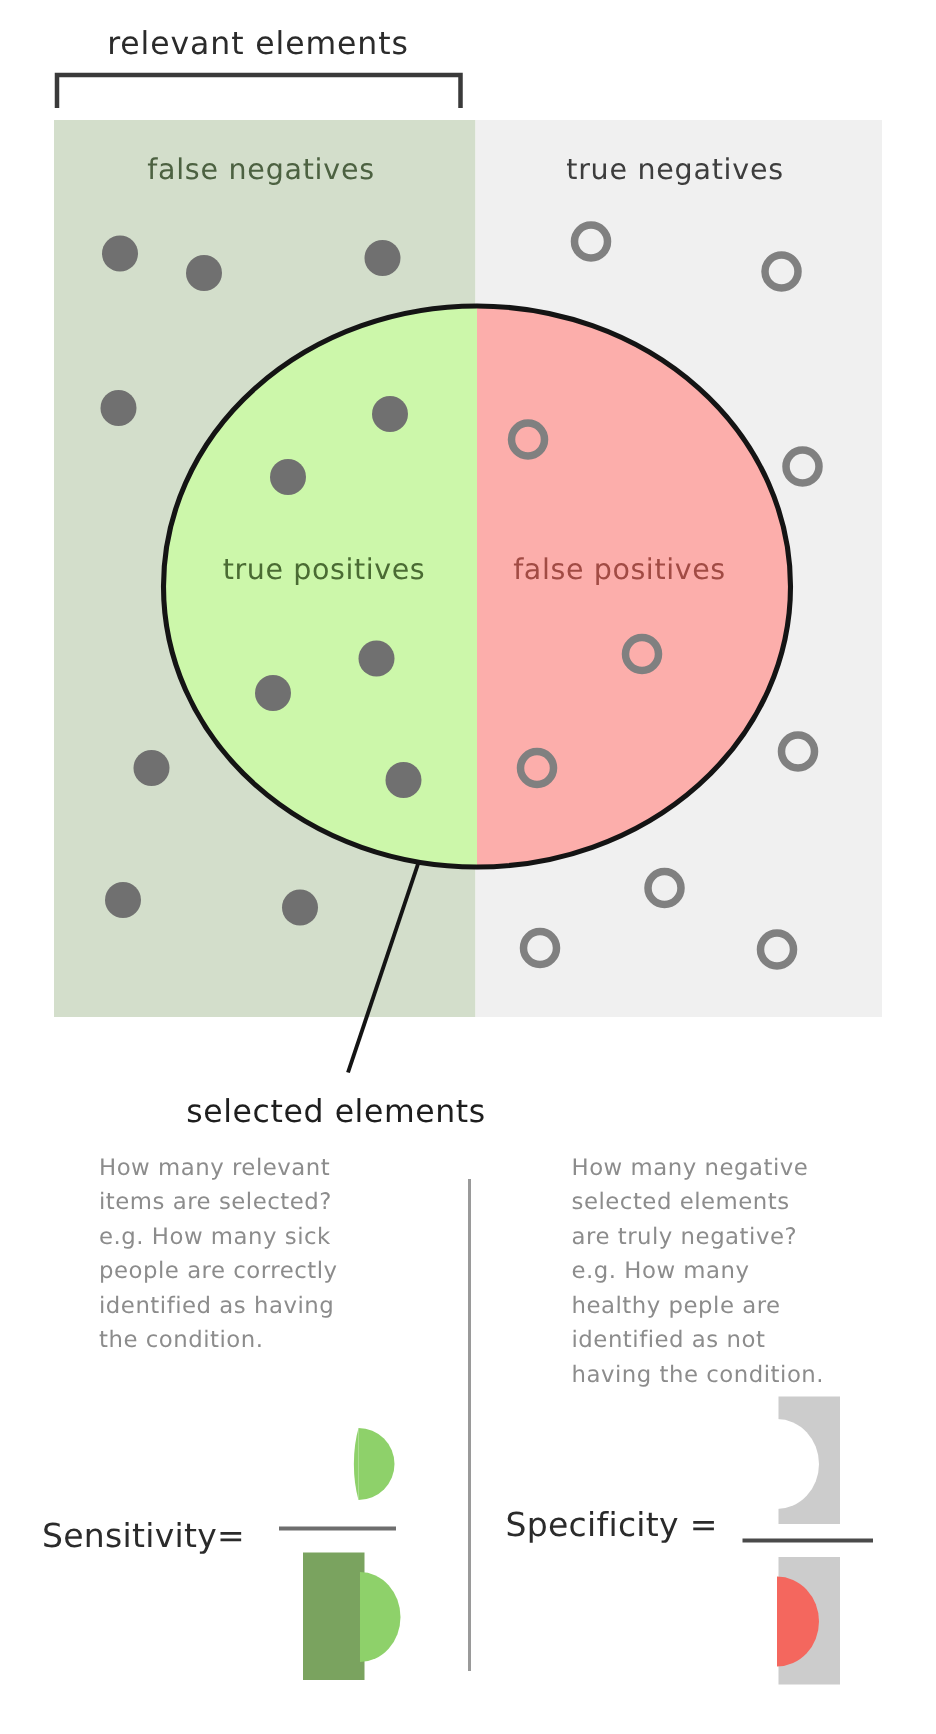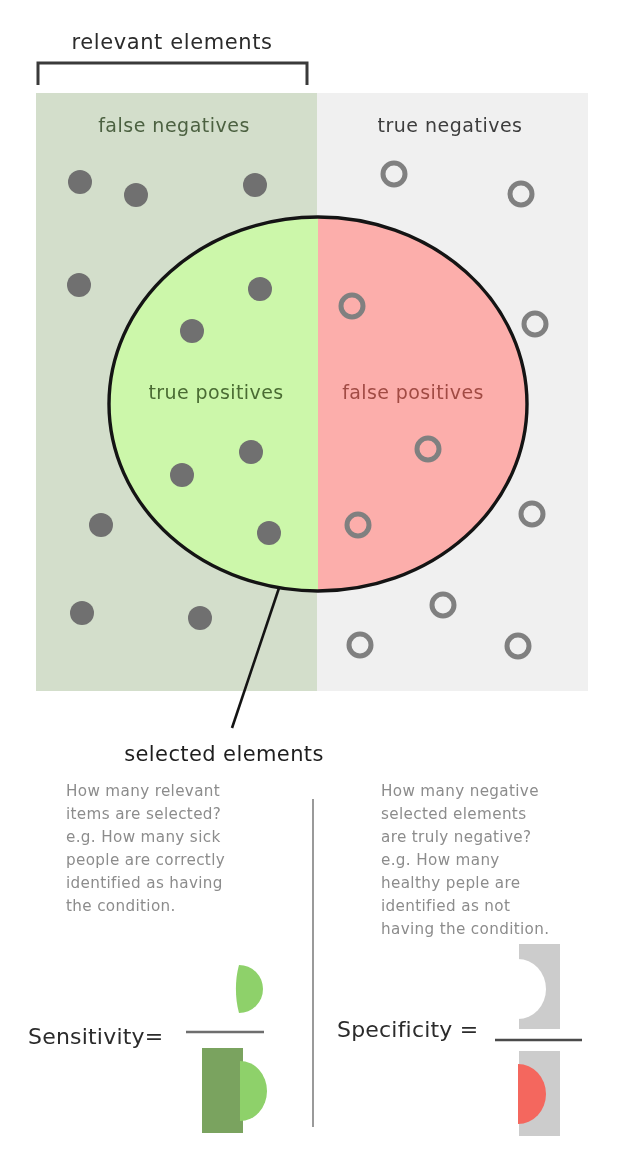--- a/index.html
+++ b/index.html
@@ -9,21 +9,21 @@
   }
   body {
     width: 624px;
     height: 1156px;
     position: relative;
     font-family: "DejaVu Sans", sans-serif;
     overflow: hidden;
   }
   #root {
     position: absolute;
-    left: 0; top: 13px;
+    left: 0; top: 0;
     width: 624px;
     height: 1008px;
   }
   .svg-layer {
     position: absolute;
     left: 0; top: 0;
     width: 624px;
     height: 1156px;
   }
   text { white-space: pre; }

